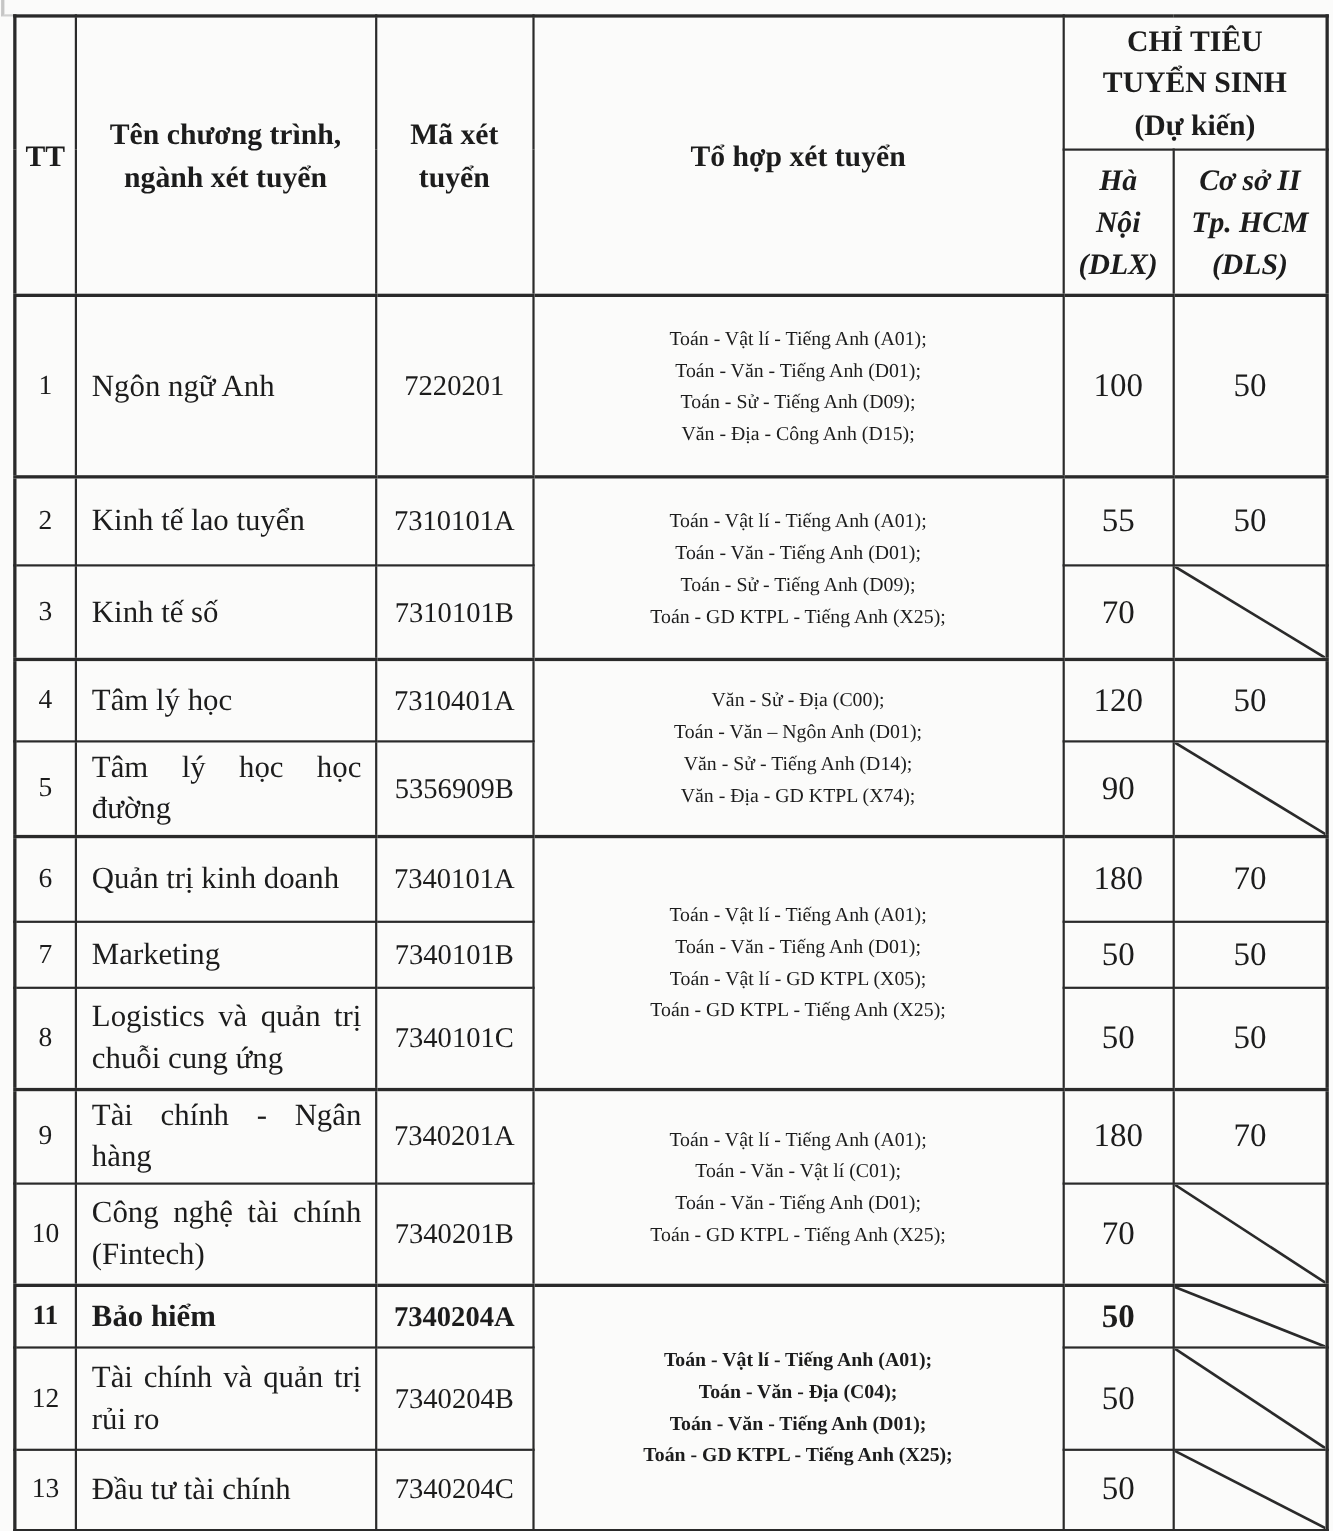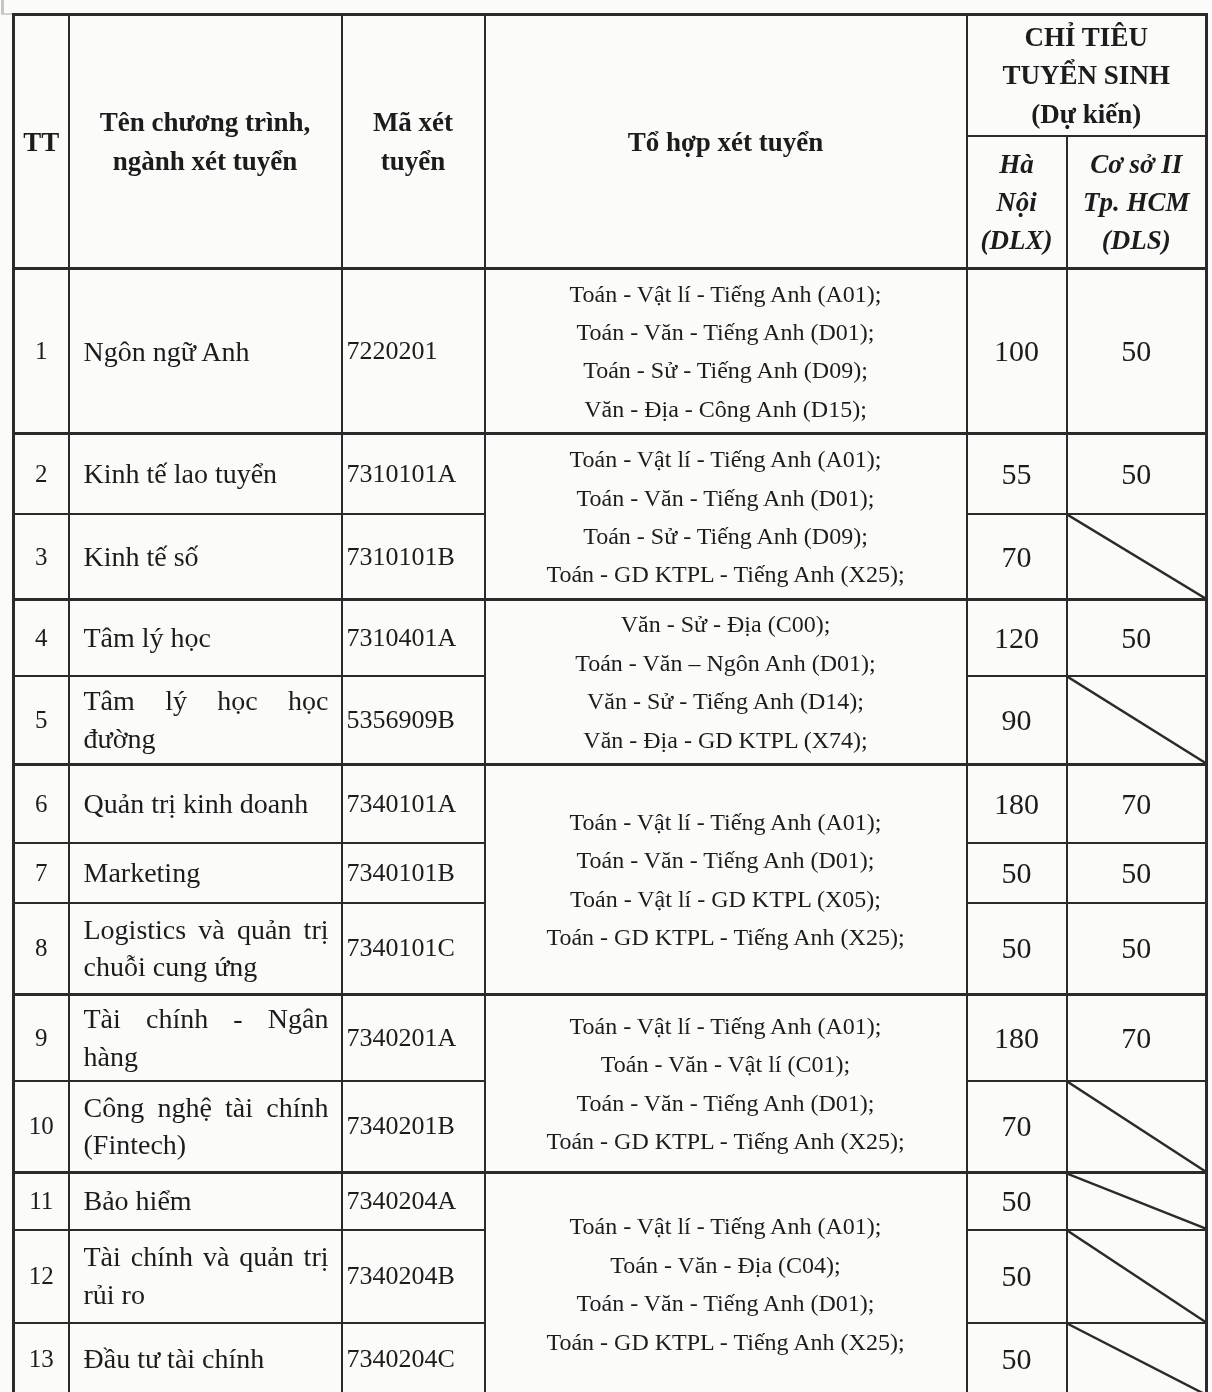--- a/index.html
+++ b/index.html
@@ -43,23 +43,23 @@
     line-height:1.42;
   }
   .pre{white-space:pre-line;}
   .tt-cell{font-size:25px;text-align:center;}
   .name-cell{
     font-size:28px;
     text-align:justify;
     padding:4px 12px 4px 14px;
     line-height:1.35;
   }
-  .code-cell{font-size:26px;}
+  .code-cell{font-size:26px;text-align:center;}
   .combo-cell{
-    font-size:24px;
+    font-size:18px;
     text-align:center;
     line-height:1.6;
     padding:4px 6px;
   }
   .num-cell{font-size:30px;text-align:center;}
   td.slash{position:relative;padding:0;}
   td.slash svg{position:absolute;left:0;top:0;width:100%;height:100%;display:block;}
 </style>
 </head>
 <body>
@@ -213,21 +213,21 @@
     <td class="name-cell">Công nghệ tài chính (Fintech)</td>
     <td class="code-cell">7340201B</td>
     <td class="num-cell">70</td>
     <td class="slash">
       <svg preserveAspectRatio="none">
               <line x1="0" y1="0" x2="100%" y2="100%" stroke="#2a2a2a" stroke-width="2.4"></line>
             </svg>
     </td>
   </tr>
 
-  <tr class="group-start" style="height:57px;">
+  <tr class="group-start" style="height:57px;font-weight:bold;">
     <td class="tt-cell">11</td>
     <td class="name-cell">Bảo hiểm</td>
     <td class="code-cell">7340204A</td>
     <td rowspan="3" class="combo-cell">
       <div>Toán - Vật lí - Tiếng Anh (A01);</div>
       <div>Toán - Văn - Địa (C04);</div>
       <div>Toán - Văn - Tiếng Anh (D01);</div>
       <div>Toán - GD KTPL - Tiếng Anh (X25);</div>
     </td>
     <td class="num-cell">50</td>

